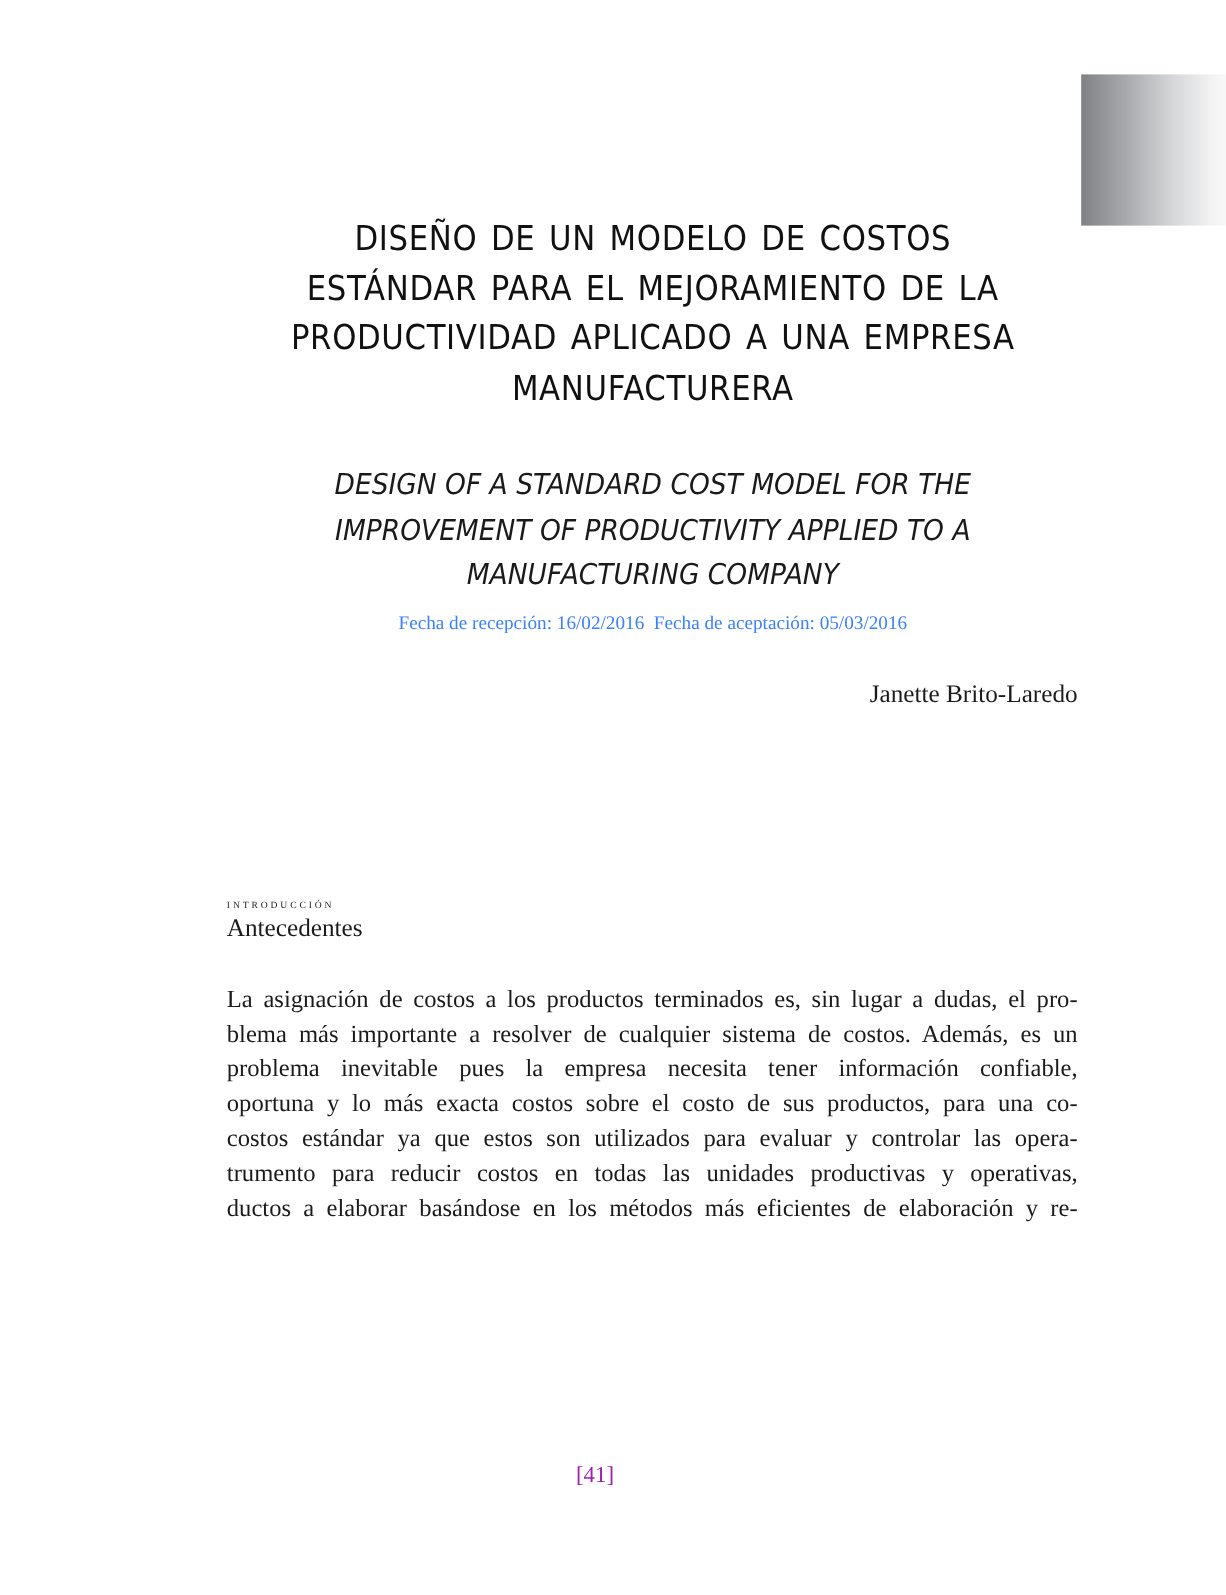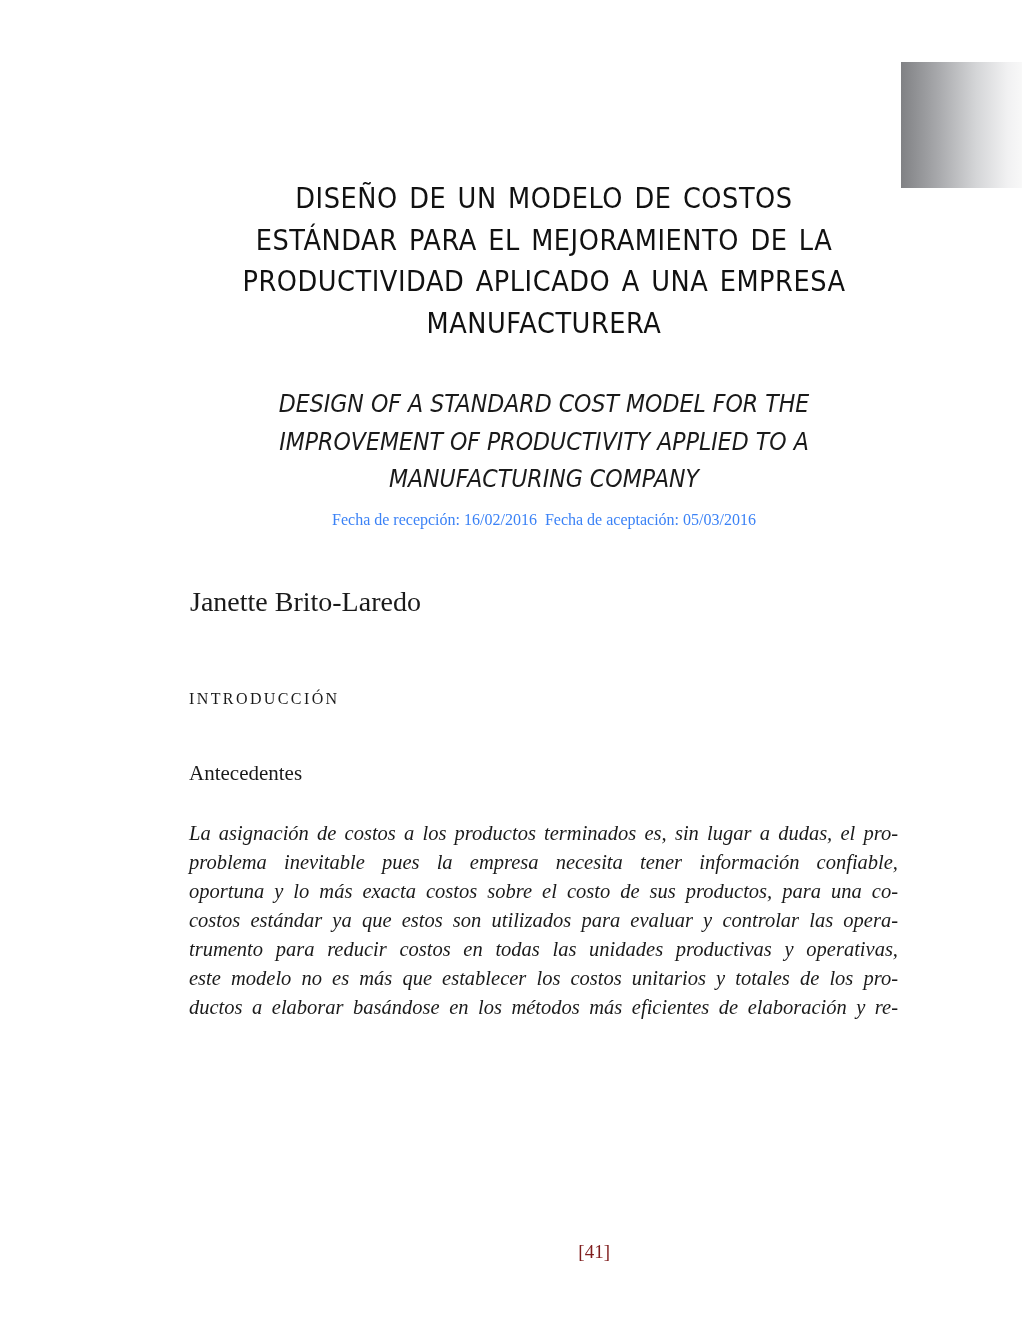--- a/index.html
+++ b/index.html
@@ -63,72 +63,69 @@
       font-size: 16px;
       color: #3b82f6;
       white-space: nowrap;
     }
     .dates .gap { display: inline-block; width: 8px; }
     .author {
       position: absolute;
       left: 190px;
       top: 566px;
       width: 708px;
-      text-align: left;
-      font-size: 28px;
+      text-align: right;
+      font-size: 21px;
       color: #1a1a1a;
-      margin-top: 20px;
     }
     .section-heading {
       position: absolute;
       left: 189px;
-      top: 684px;
-      font-size: 23px;
+      top: 748px;
+      font-size: 11px;
       font-variant: small-caps;
       text-transform: lowercase;
       letter-spacing: 2.4px;
       color: #1a1a1a;
     }
     .subsection-heading {
       position: absolute;
       left: 189px;
       top: 761px;
       font-size: 21px;
       color: #1a1a1a;
     }
     .body-text {
       position: absolute;
       left: 189px;
       top: 819px;
       width: 709px;
       font-size: 20.5px;
       line-height: 29px;
       color: #1a1a1a;
-      font-style: italic;
     }
     .body-text .ln {
       display: block;
       height: 29px;
       text-align: justify;
       text-align-last: justify;
       white-space: nowrap;
       overflow: visible;
     }
     .body-text .ln.last {
       text-align-last: left;
     }
     .page-number {
       position: absolute;
       left: 480px;
       top: 1219px;
       width: 130px;
-      text-align: right;
+      text-align: left;
       font-size: 19px;
-      color: #7f1d1d;
-      margin-top: 22px;
+      color: #a21caf;
     }
   </style>
 </head>
 <body>
 
 <div class="thumb-tab"></div>
 
 <h1 class="title-es" style="margin:0;font-weight:normal;">
   <span class="tl">DISEÑO DE UN MODELO DE COSTOS</span>
   <span class="tl">ESTÁNDAR PARA EL MEJORAMIENTO DE LA</span>
@@ -147,21 +144,21 @@
 </div>
 
 <div class="author">Janette Brito-Laredo</div>
 
 <div class="section-heading">INTRODUCCIÓN</div>
 
 <div class="subsection-heading">Antecedentes</div>
 
 <div class="body-text">
   <span class="ln">La asignación de costos a los productos terminados es, sin lugar a dudas, el pro-</span>
+  <span class="ln">blema más importante a resolver de cualquier sistema de costos. Además, es un</span>
   <span class="ln">problema inevitable pues la empresa necesita tener información confiable,</span>
   <span class="ln">oportuna y lo más exacta costos sobre el costo de sus productos, para una co-</span>
   <span class="ln">costos estándar ya que estos son utilizados para evaluar y controlar las opera-</span>
   <span class="ln">trumento para reducir costos en todas las unidades productivas y operativas,</span>
-  <span class="ln">este modelo no es más que establecer los costos unitarios y totales de los pro-</span>
   <span class="ln">ductos a elaborar basándose en los métodos más eficientes de elaboración y re-</span>
 </div>
 
 <div class="page-number">[41]</div>
 
 </body></html>

